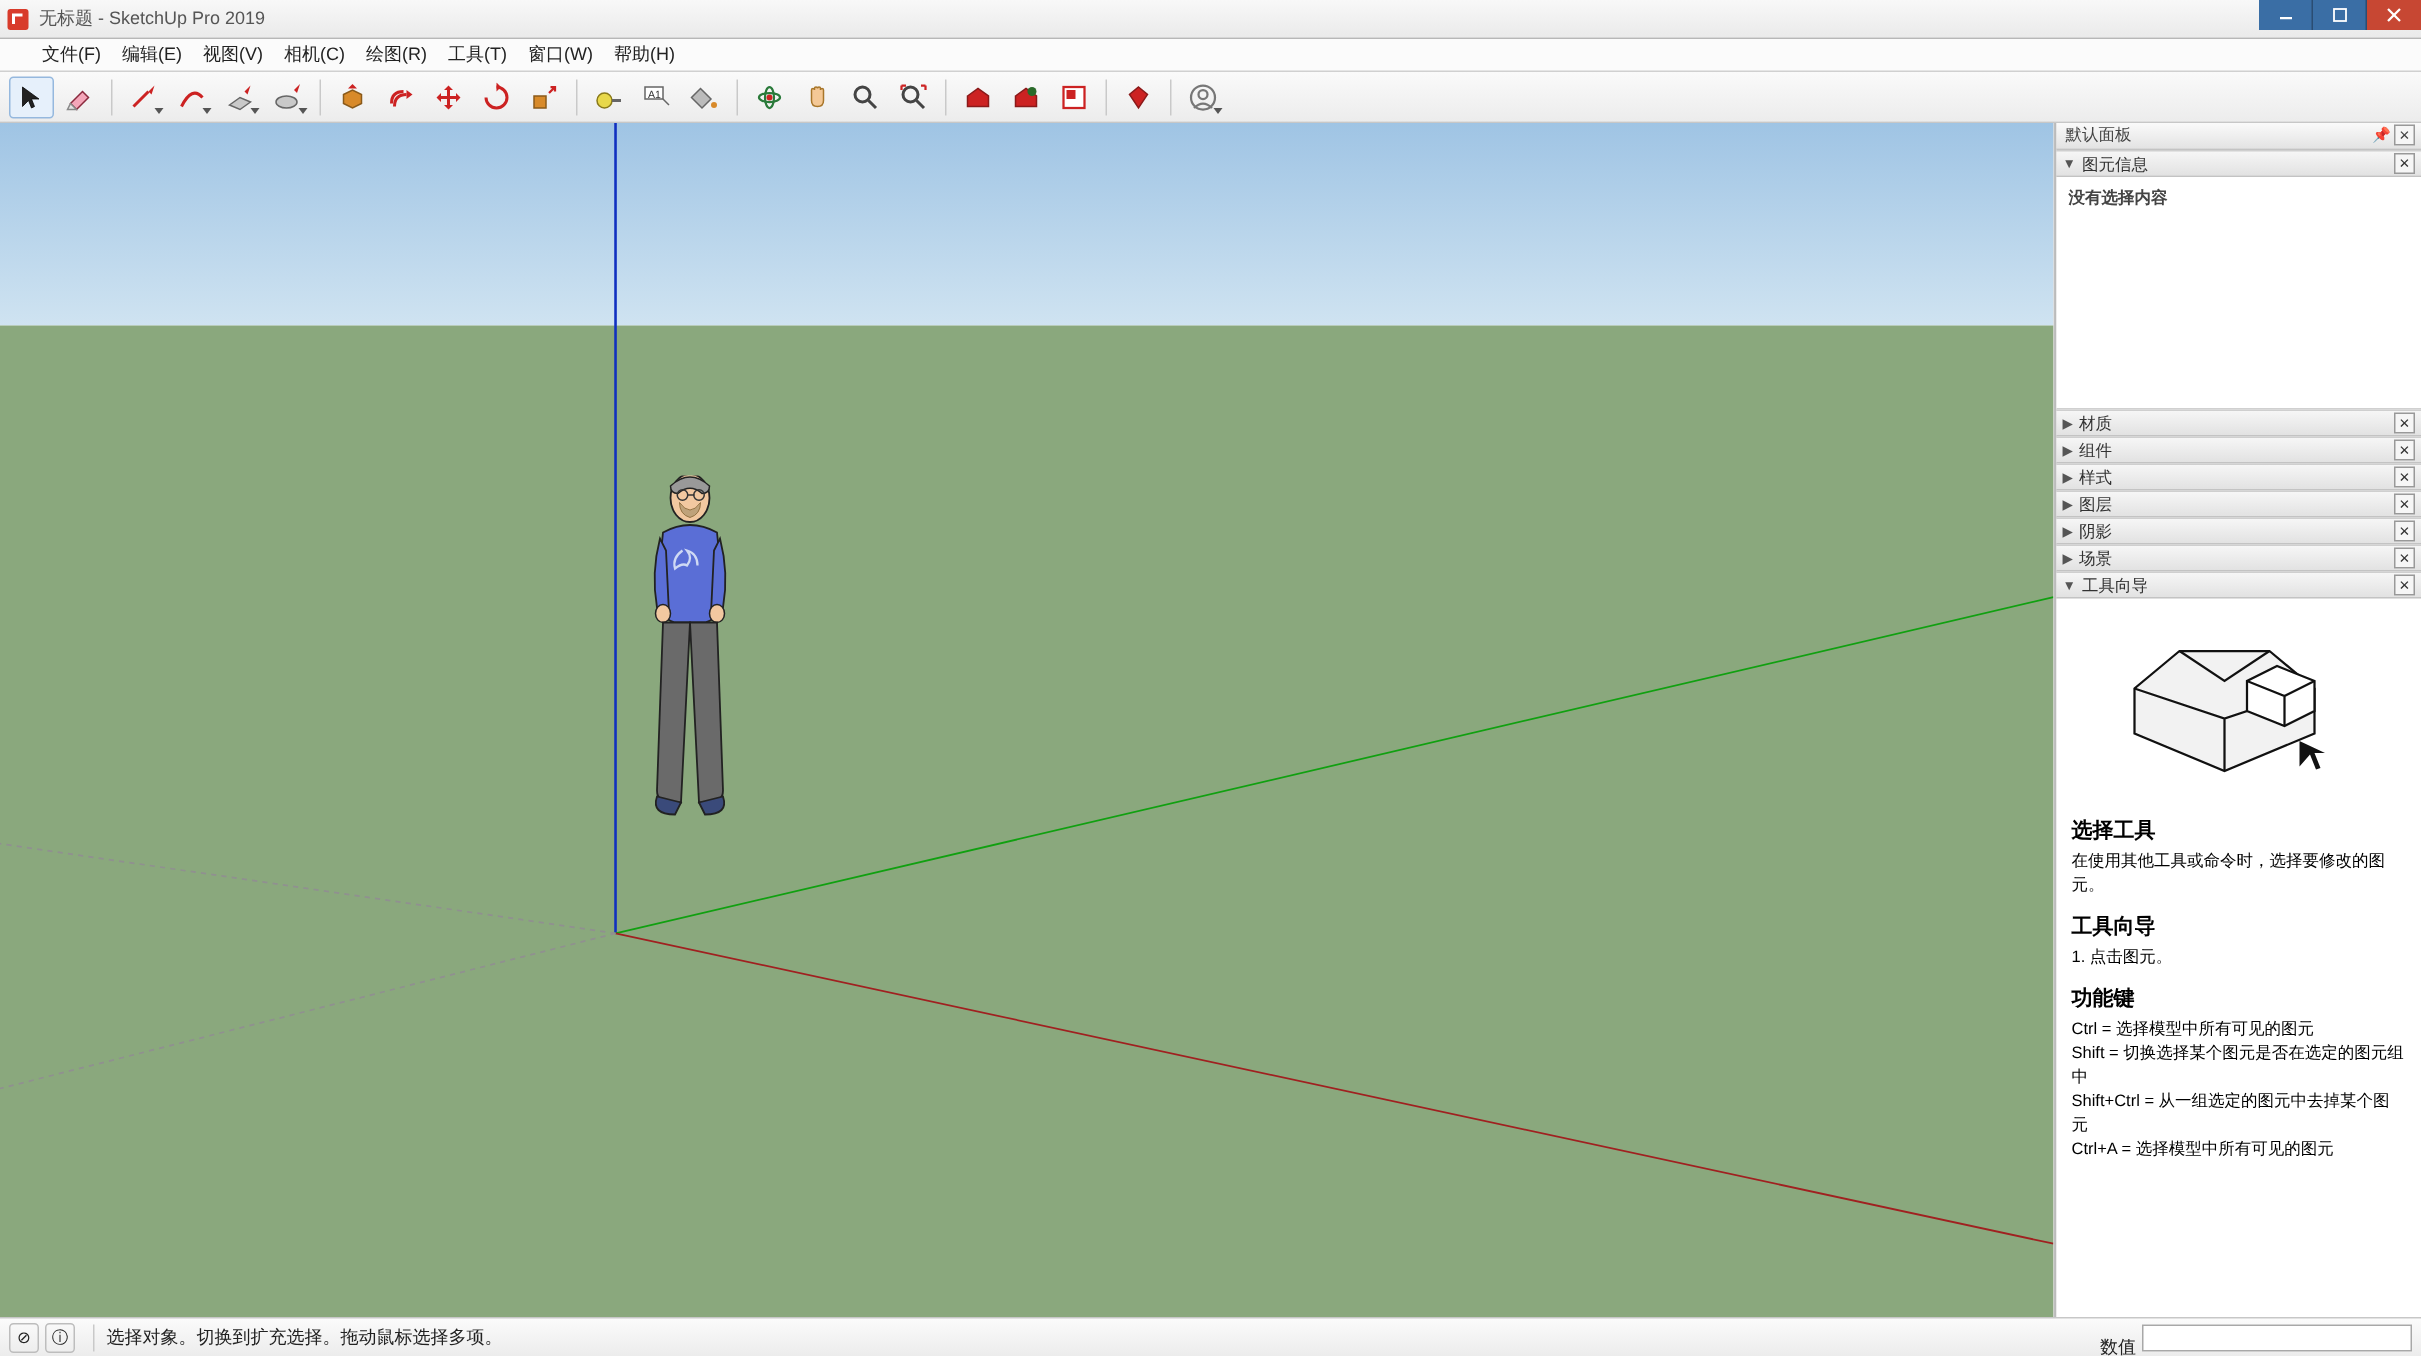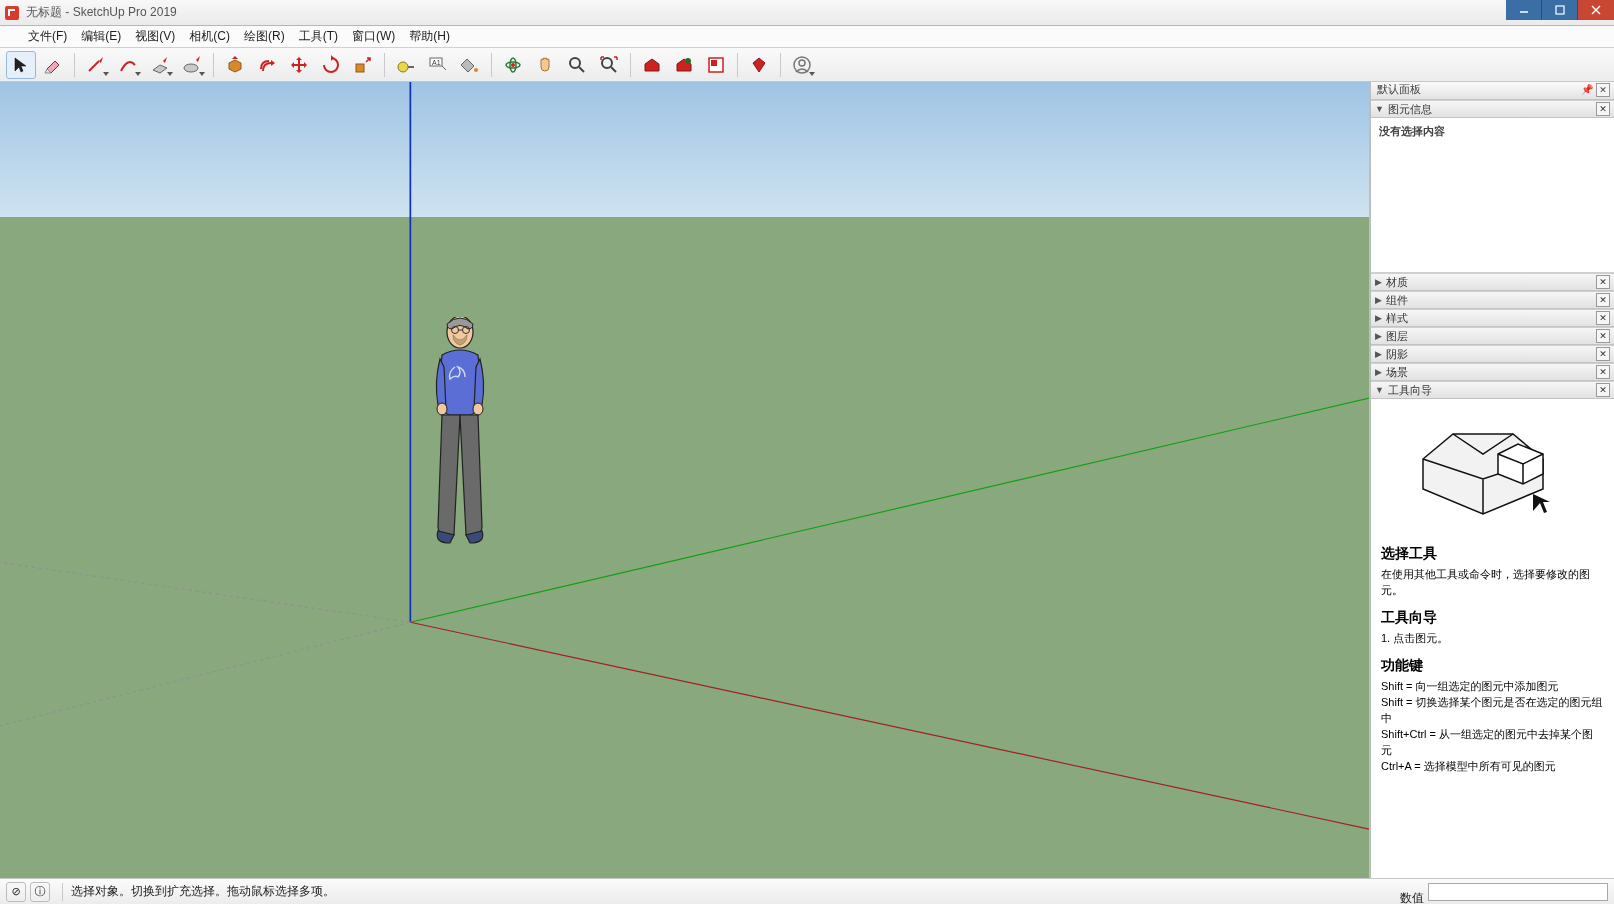--- a/index.html
+++ b/index.html
@@ -341,21 +341,21 @@
         </svg>
       </div>
       <h3>选择工具</h3>
       <p>在使用其他工具或命令时，选择要修改的图元。</p>
       <div class="sec">
         <h3>工具向导</h3>
         <p>1. 点击图元。</p>
       </div>
       <div class="sec">
         <h3>功能键</h3>
-        <p>Shift = 向一组选定的图元中添加图元</p>
+        <p>Ctrl = 选择模型中所有可见的图元</p>
         <p>Shift = 切换选择某个图元是否在选定的图元组中</p>
         <p>Shift+Ctrl = 从一组选定的图元中去掉某个图元</p>
         <p>Ctrl+A = 选择模型中所有可见的图元</p>
       </div>
     </div>
   </div>
 </div>
 
 <div class="statusbar">
   <div class="sicon">⊘</div>

